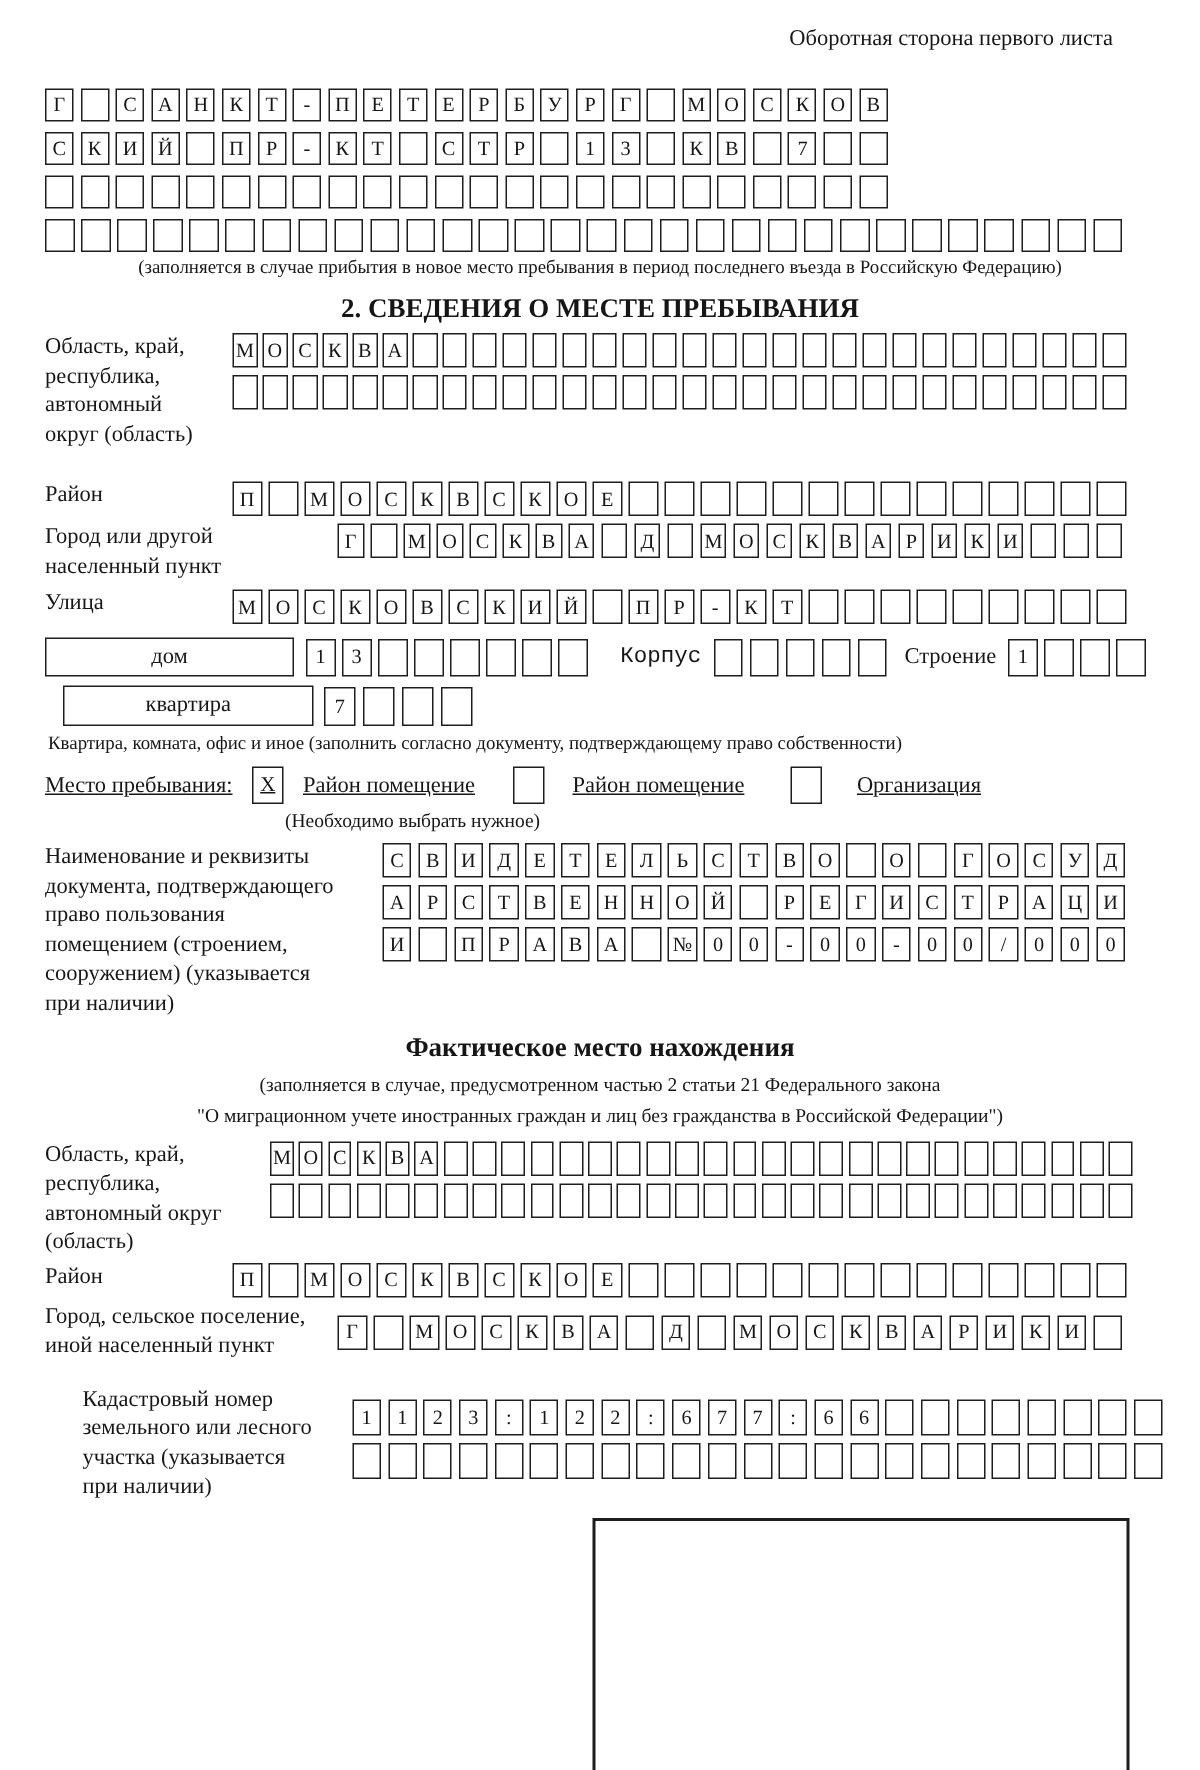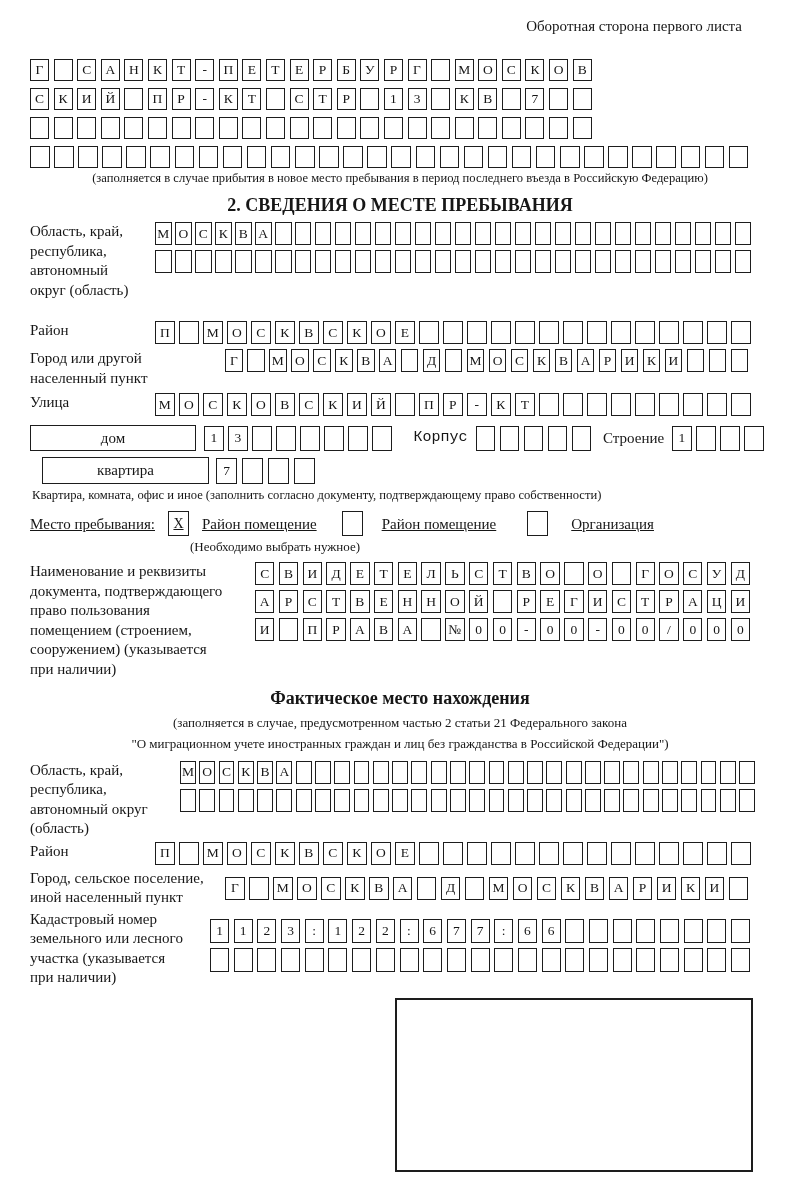--- a/index.html
+++ b/index.html
@@ -603,21 +603,21 @@
         <span class="cell">В</span>
         <span class="cell">А</span>
         <span class="cell">Р</span>
         <span class="cell">И</span>
         <span class="cell">К</span>
         <span class="cell">И</span>
         <span class="cell"></span>
       </div>
   </div>
 
-  <div class="form-row" style="margin-top:2px;">
+  <div class="form-row" style="margin-top:16px;justify-content:center;">
     <div class="row-label lw180">Кадастровый номер
 земельного или лесного
 участка (указывается
 при наличии)</div>
     <div class="stack" style="gap:5px;margin-top:9px;">
       <div class="cellrow cr-i">
           <span class="cell">1</span>
           <span class="cell">1</span>
           <span class="cell">2</span>
           <span class="cell">3</span>

